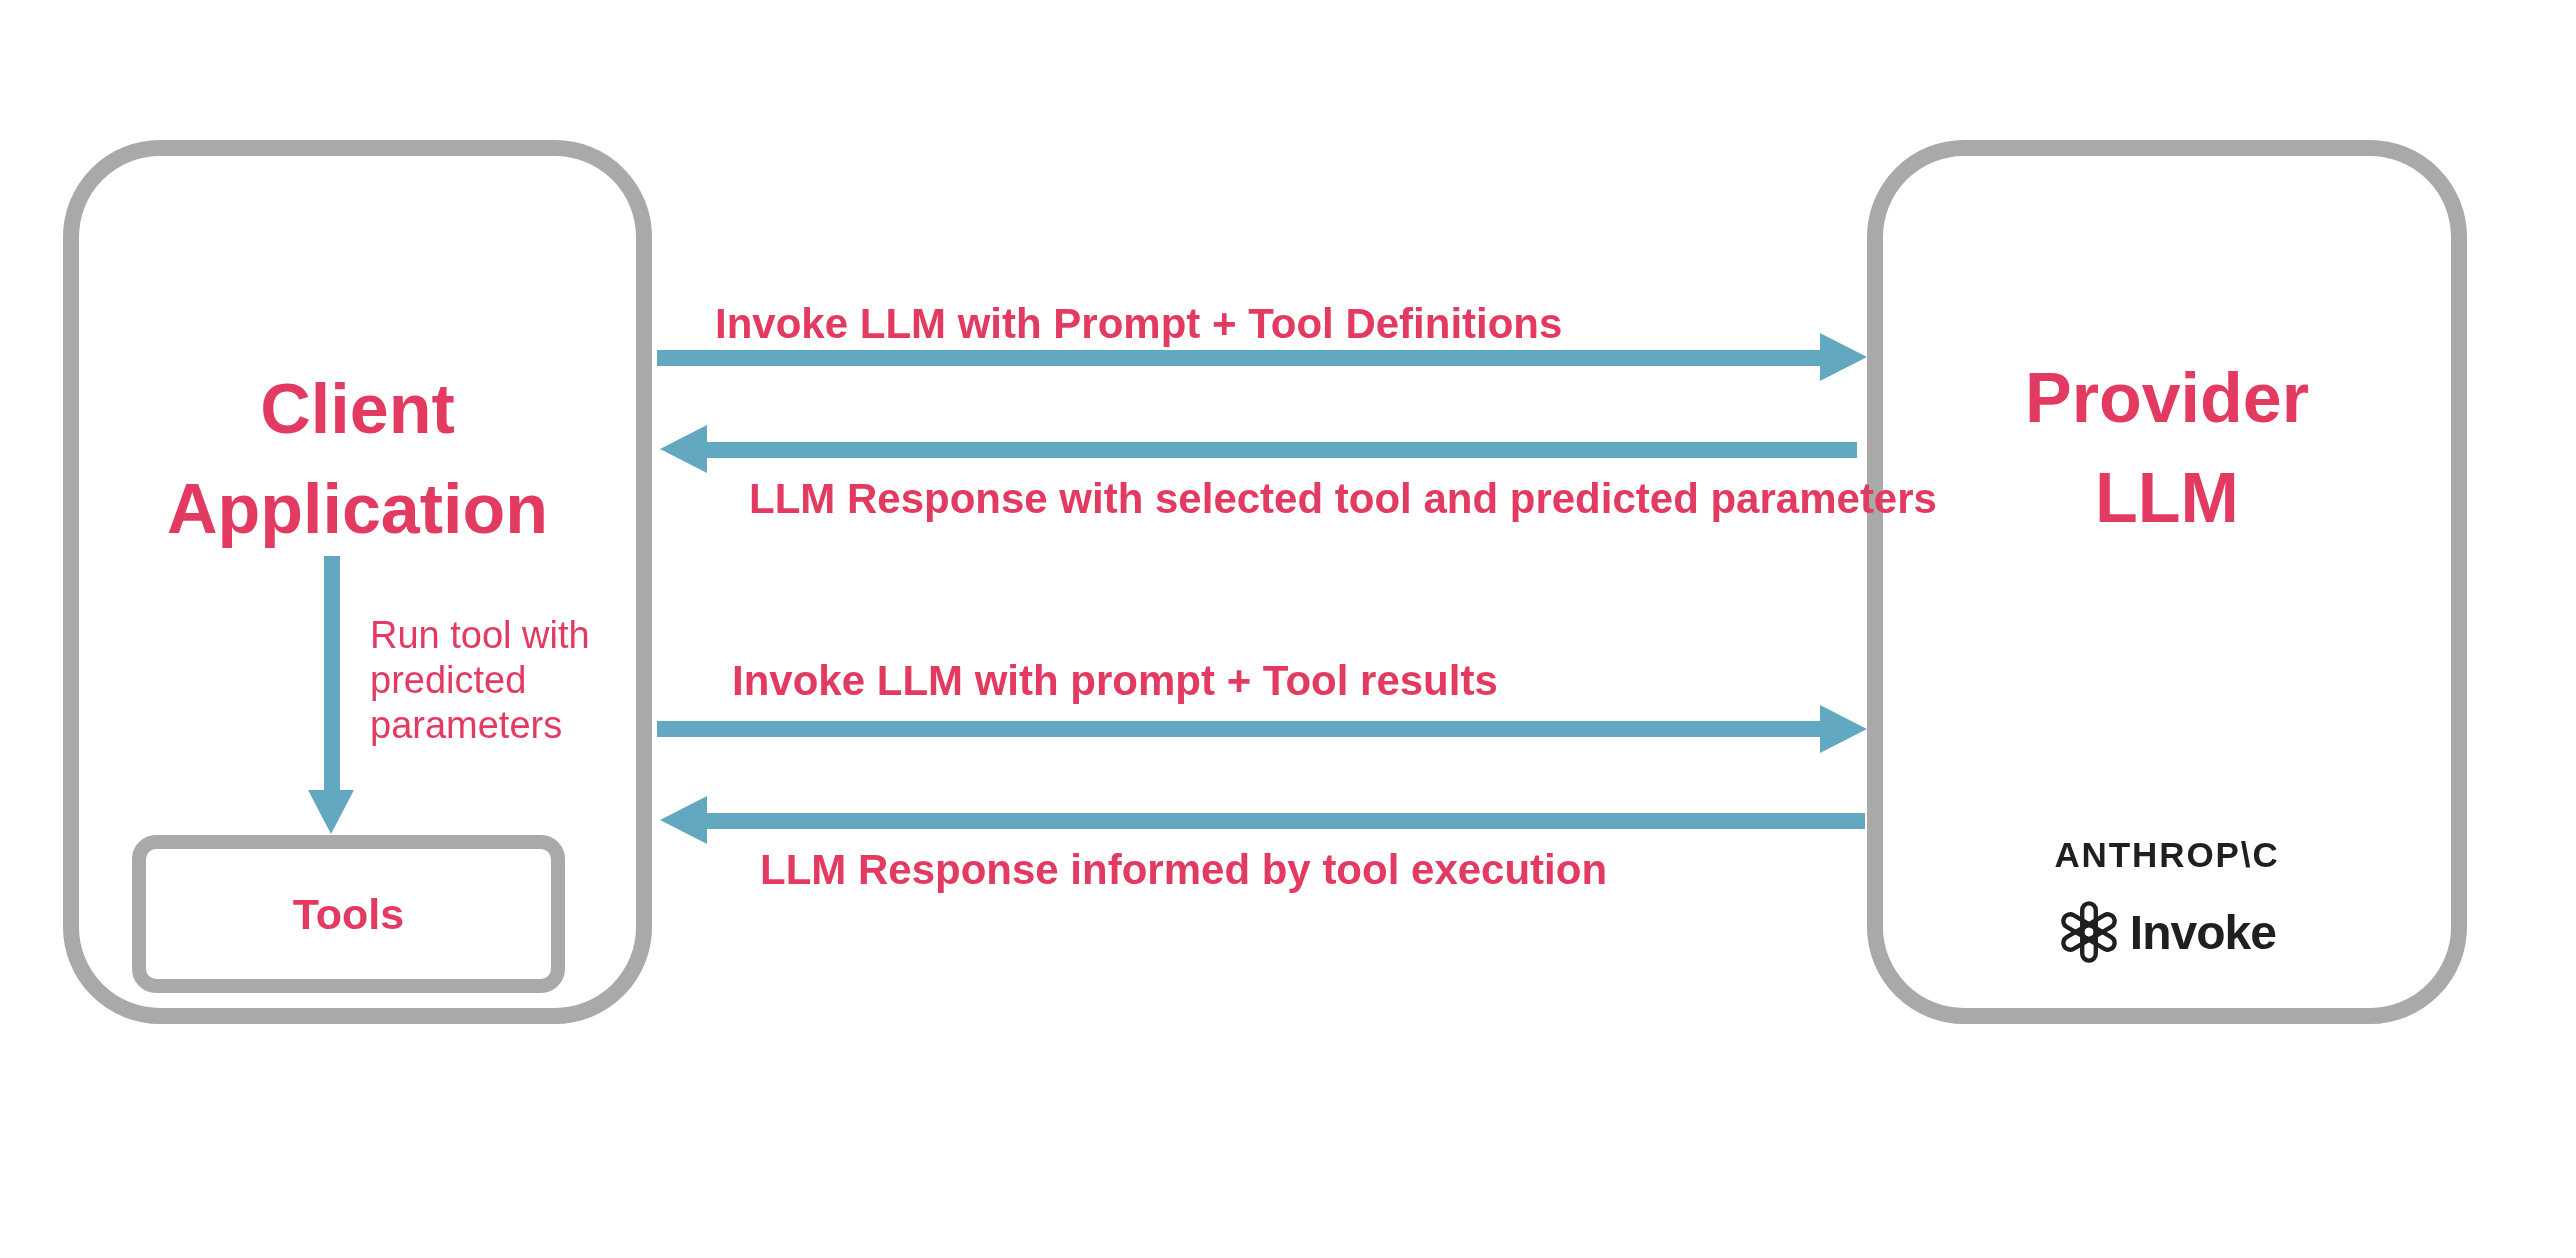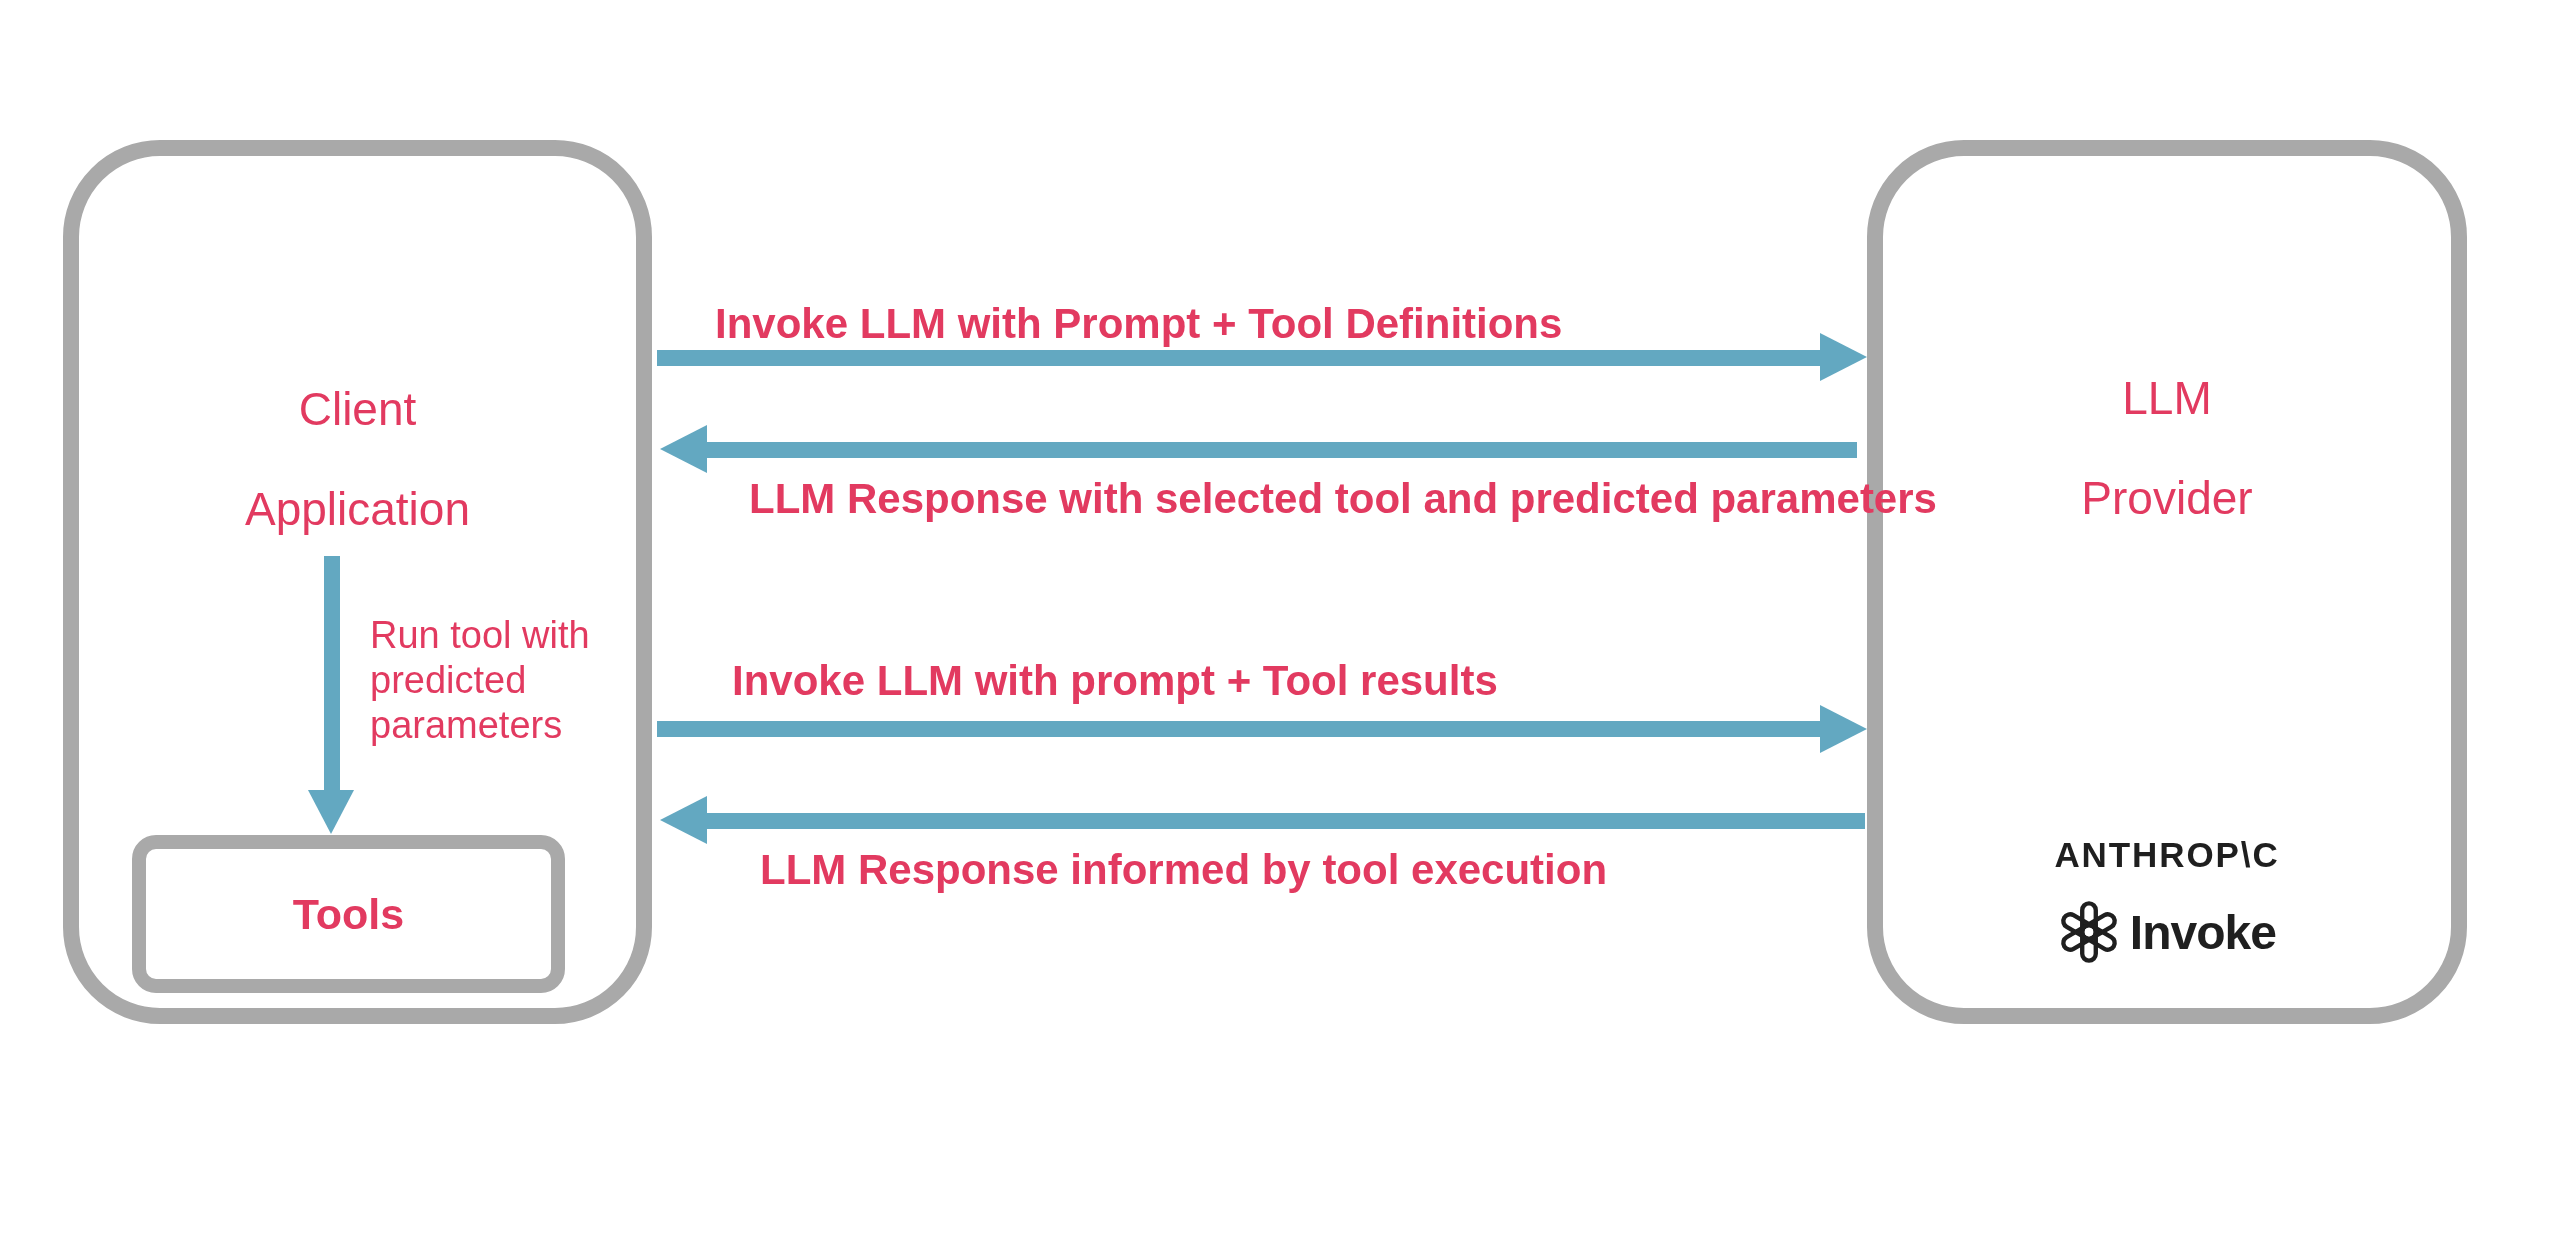--- a/index.html
+++ b/index.html
@@ -15,21 +15,21 @@
     font-family:"Liberation Sans",sans-serif;overflow:hidden;
   }
   .entity-box{
     position:absolute;box-sizing:border-box;background:#ffffff;
     border:16.4px solid var(--border-gray);border-radius:97px;
   }
   .client-box{left:63px;top:140px;width:589px;height:884px;}
   .llm-box{left:1867px;top:140px;width:600px;height:884px;}
   .entity-title{
     position:absolute;text-align:center;color:var(--accent-pink);
-    font-weight:normal;font-size:46px;line-height:100px;
+    font-weight:bold;font-size:70px;line-height:100px;
   }
   .client-title{left:63px;top:359px;width:589px;}
   .llm-title{left:1867px;top:348px;width:600px;}
   .title-line{display:block;}
 
   
   .vbar{position:absolute;left:324px;top:556px;width:16.4px;height:235px;background:var(--arrow-blue);}
   .vhead{position:absolute;left:308px;top:790px;width:0;height:0;
          border-left:23px solid transparent;border-right:23px solid transparent;
          border-top:44px solid var(--arrow-blue);}
@@ -105,22 +105,22 @@
     <span class="title-line">predicted</span>
     <span class="title-line">parameters</span>
   </div>
 
   <div class="tools-box">
     <span class="tools-label">Tools</span>
   </div>
 
   <div class="entity-box llm-box"></div>
   <div class="entity-title llm-title">
+    <span class="title-line">Provider</span>
     <span class="title-line">LLM</span>
-    <span class="title-line">Provider</span>
   </div>
 
   <div class="anthropic-wordmark">ANTHROP\C</div>
   <div class="openai-row">
     <span class="openai-icon">
       <svg viewBox="0 0 64 64" aria-hidden="true">
         <g>
           <rect x="25" y="2.5" width="14" height="37" rx="7"></rect>
           <rect x="25" y="2.5" width="14" height="37" rx="7" transform="rotate(60 32 32)"></rect>
           <rect x="25" y="2.5" width="14" height="37" rx="7" transform="rotate(120 32 32)"></rect>

